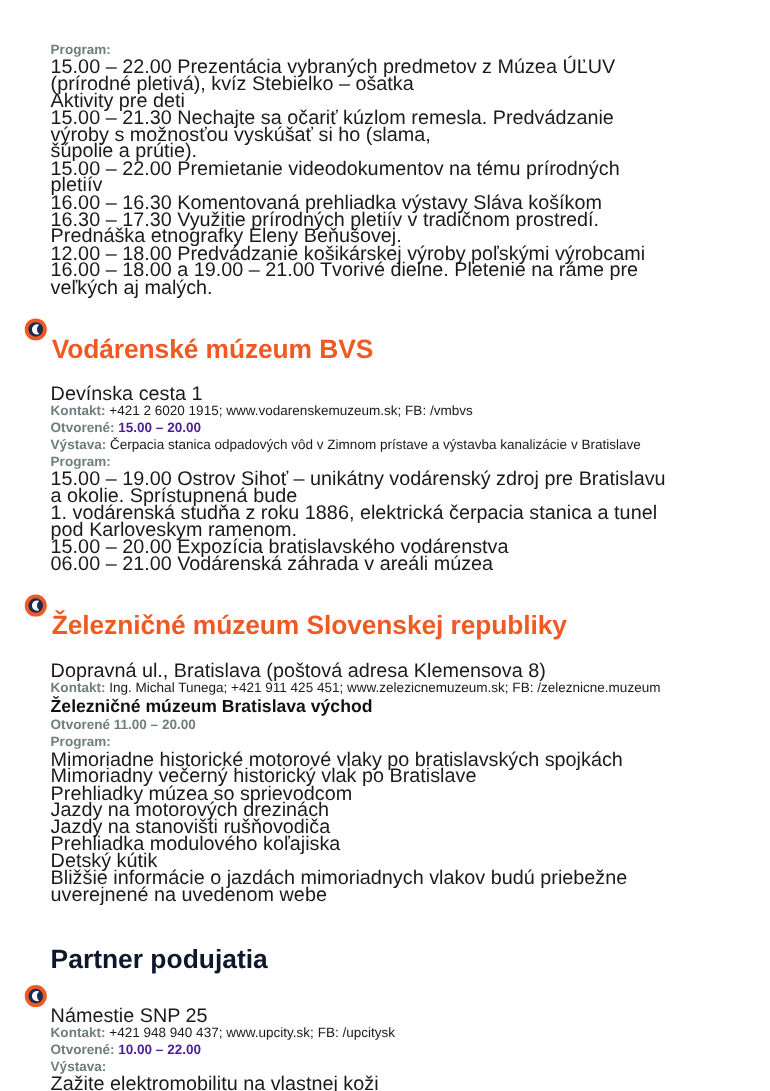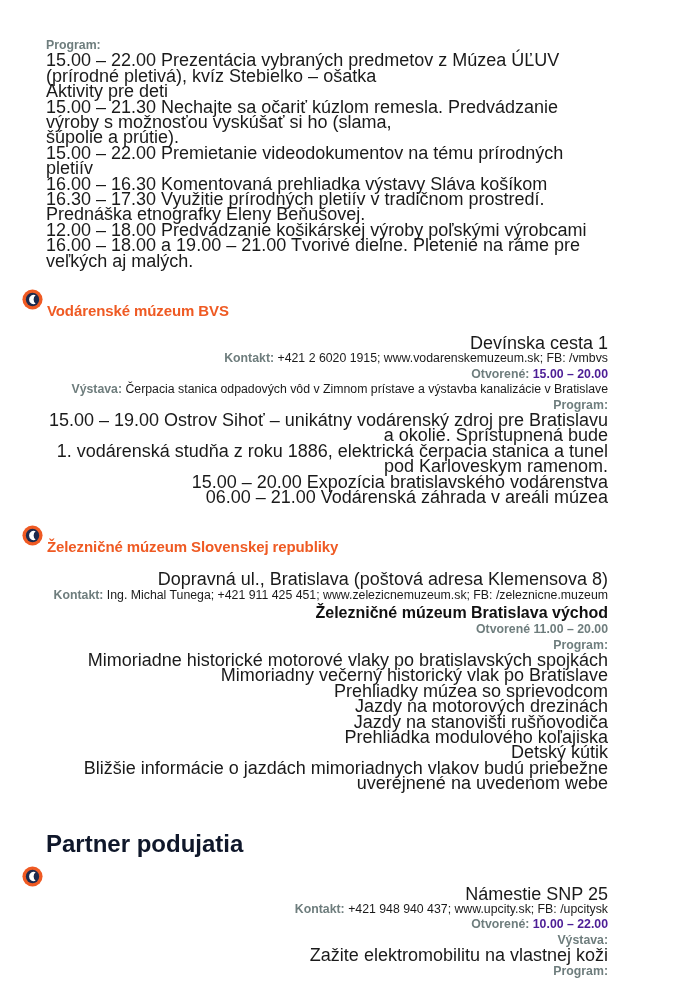--- a/index.html
+++ b/index.html
@@ -65,33 +65,32 @@
     margin-left: -24px;
   }
   .bullet {
     flex: 0 0 auto;
     width: 21px;
     height: 21px;
     margin-top: 4px;
     margin-right: 4px;
   }
   .venue-title {
-    font-size: 15px;
+    font-size: 24px;
     line-height: 26px;
     font-weight: bold;
     color: #ef5a23;
     letter-spacing: -0.1px;
   }
   .venue-title.multi {
     font-size: 19.5px;
     line-height: 22.5px;
   }
   .venue-body {
     margin-top: 0px;
-    text-align: right;
   }
 
   
   .partner-heading {
     font-size: 24px;
     line-height: 30px;
     font-weight: bold;
     color: #0f172a;
     margin-top: 37px;
     margin-bottom: 3px;

